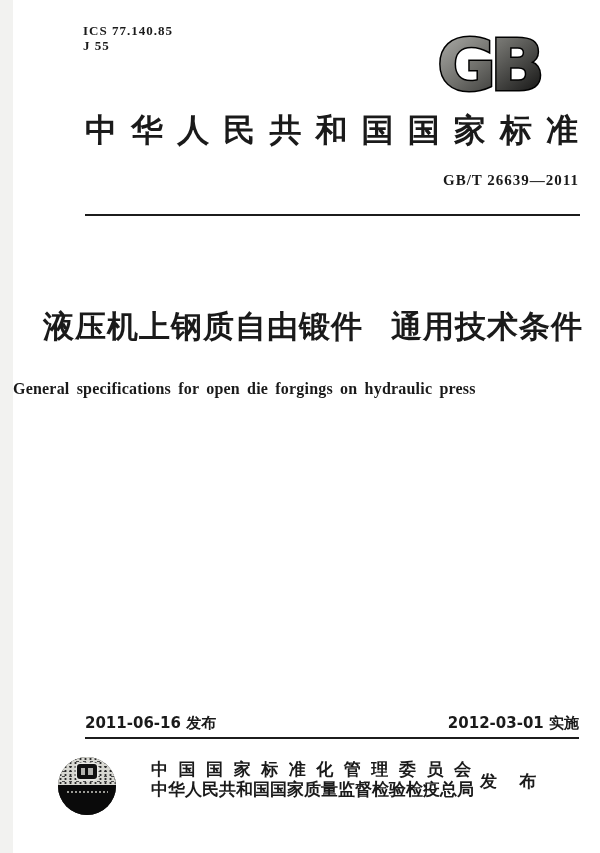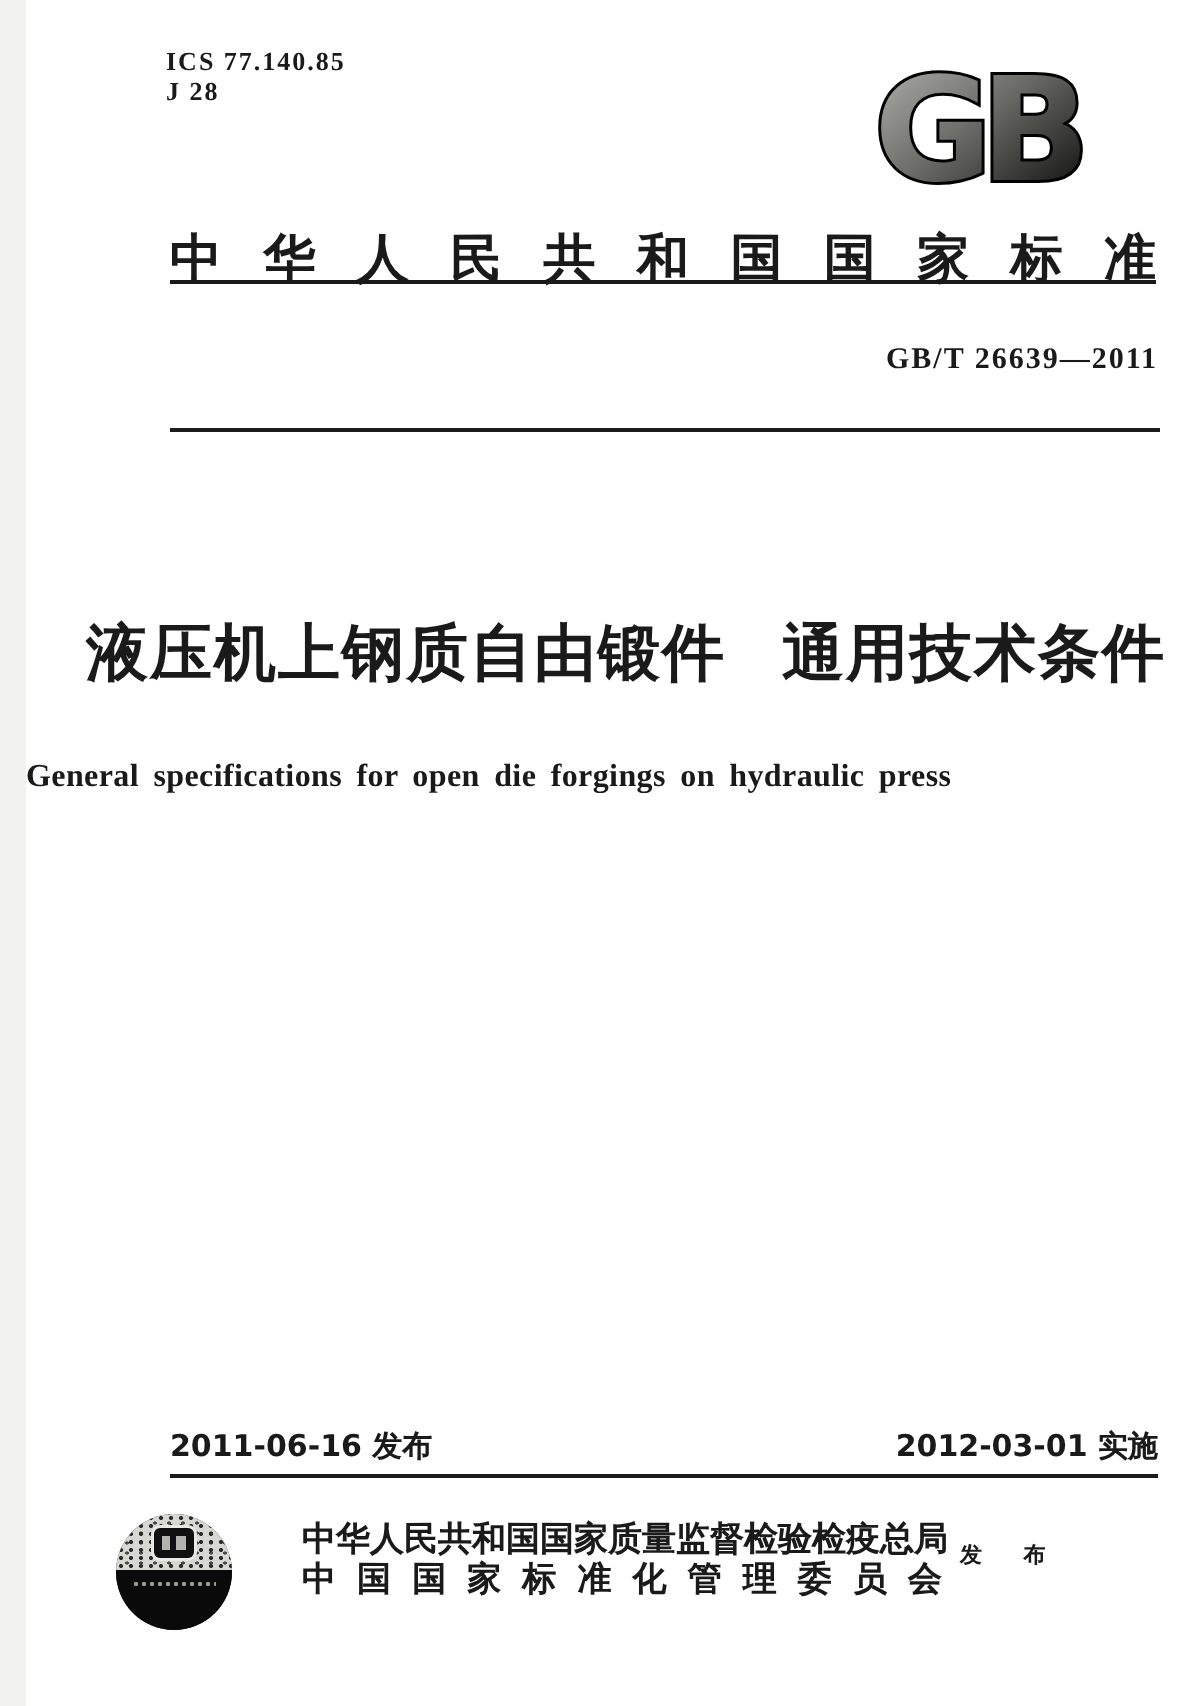--- a/index.html
+++ b/index.html
@@ -25,24 +25,23 @@
     letter-spacing: 1px;
   }
 
   
   .gb-logo { position: absolute; left: 410px; top: 28px; width: 130px; height: 72px; }
 
   
   .std-title {
     position: absolute; left: 72px; top: 108px; width: 493px;
     font-family: "Liberation Serif", "DejaVu Serif", serif;
-    font-weight: bold; font-size: 26px; line-height: 44px;
+    font-weight: bold; font-size: 32px; line-height: 44px;
     text-align: justify; text-align-last: justify;
     white-space: nowrap;
-    text-decoration: underline;
   }
 
   
   .std-number {
     position: absolute; right: 34px; top: 172px;
     font-family: "Liberation Serif", serif;
     font-weight: bold; font-size: 15px; letter-spacing: 1px;
   }
 
   .rule-1 { position: absolute; left: 72px; right: 33px; top: 214px; height: 2px; background: #1c1c1c; }
@@ -114,31 +113,31 @@
   .issuer-text {
     position: absolute; left: 138px; top: 760px; width: 320px;
     font-family: "Liberation Serif", "DejaVu Serif", serif;
     font-weight: bold; font-size: 17px; line-height: 20px;
     white-space: nowrap;
   }
   .issuer-line { text-align: justify; text-align-last: justify; }
   .release-label {
     position: absolute; left: 467px; top: 770px;
     font-family: "Liberation Serif", serif;
-    font-weight: bold; font-size: 11px; letter-spacing: 9px; text-align: center;
+    font-weight: bold; font-size: 17px; letter-spacing: 9px; text-align: center;
   }
 </style>
 </head>
 <body>
 
 <div class="page">
 
   <div class="ics-block">
     <div>ICS 77.140.85</div>
-    <div>J 28</div>
+    <div>J 55</div>
   </div>
 
   <div class="gb-logo">
     <svg width="130" height="72" viewBox="0 0 130 72" xmlns="http://www.w3.org/2000/svg" aria-hidden="true">
       <defs>
         <linearGradient id="gbGrad" x1="0" y1="0" x2="1" y2="1">
           <stop offset="0" stop-color="#b9b9b5"></stop>
           <stop offset="0.45" stop-color="#6e6e6a"></stop>
           <stop offset="1" stop-color="#050505"></stop>
         </linearGradient>
@@ -165,19 +164,19 @@
   </div>
   <div class="rule-2"></div>
 
   <div class="emblem">
     <div class="emblem-top"></div>
     <div class="emblem-badge"></div>
     <div class="emblem-bottom"></div>
   </div>
 
   <div class="issuer-text">
+    <div class="issuer-line">中国国家标准化管理委员会</div>
     <div class="issuer-line">中华人民共和国国家质量监督检验检疫总局</div>
-    <div class="issuer-line">中国国家标准化管理委员会</div>
   </div>
 
   <div class="release-label">发 布</div>
 
 </div>
 
 </body></html>

